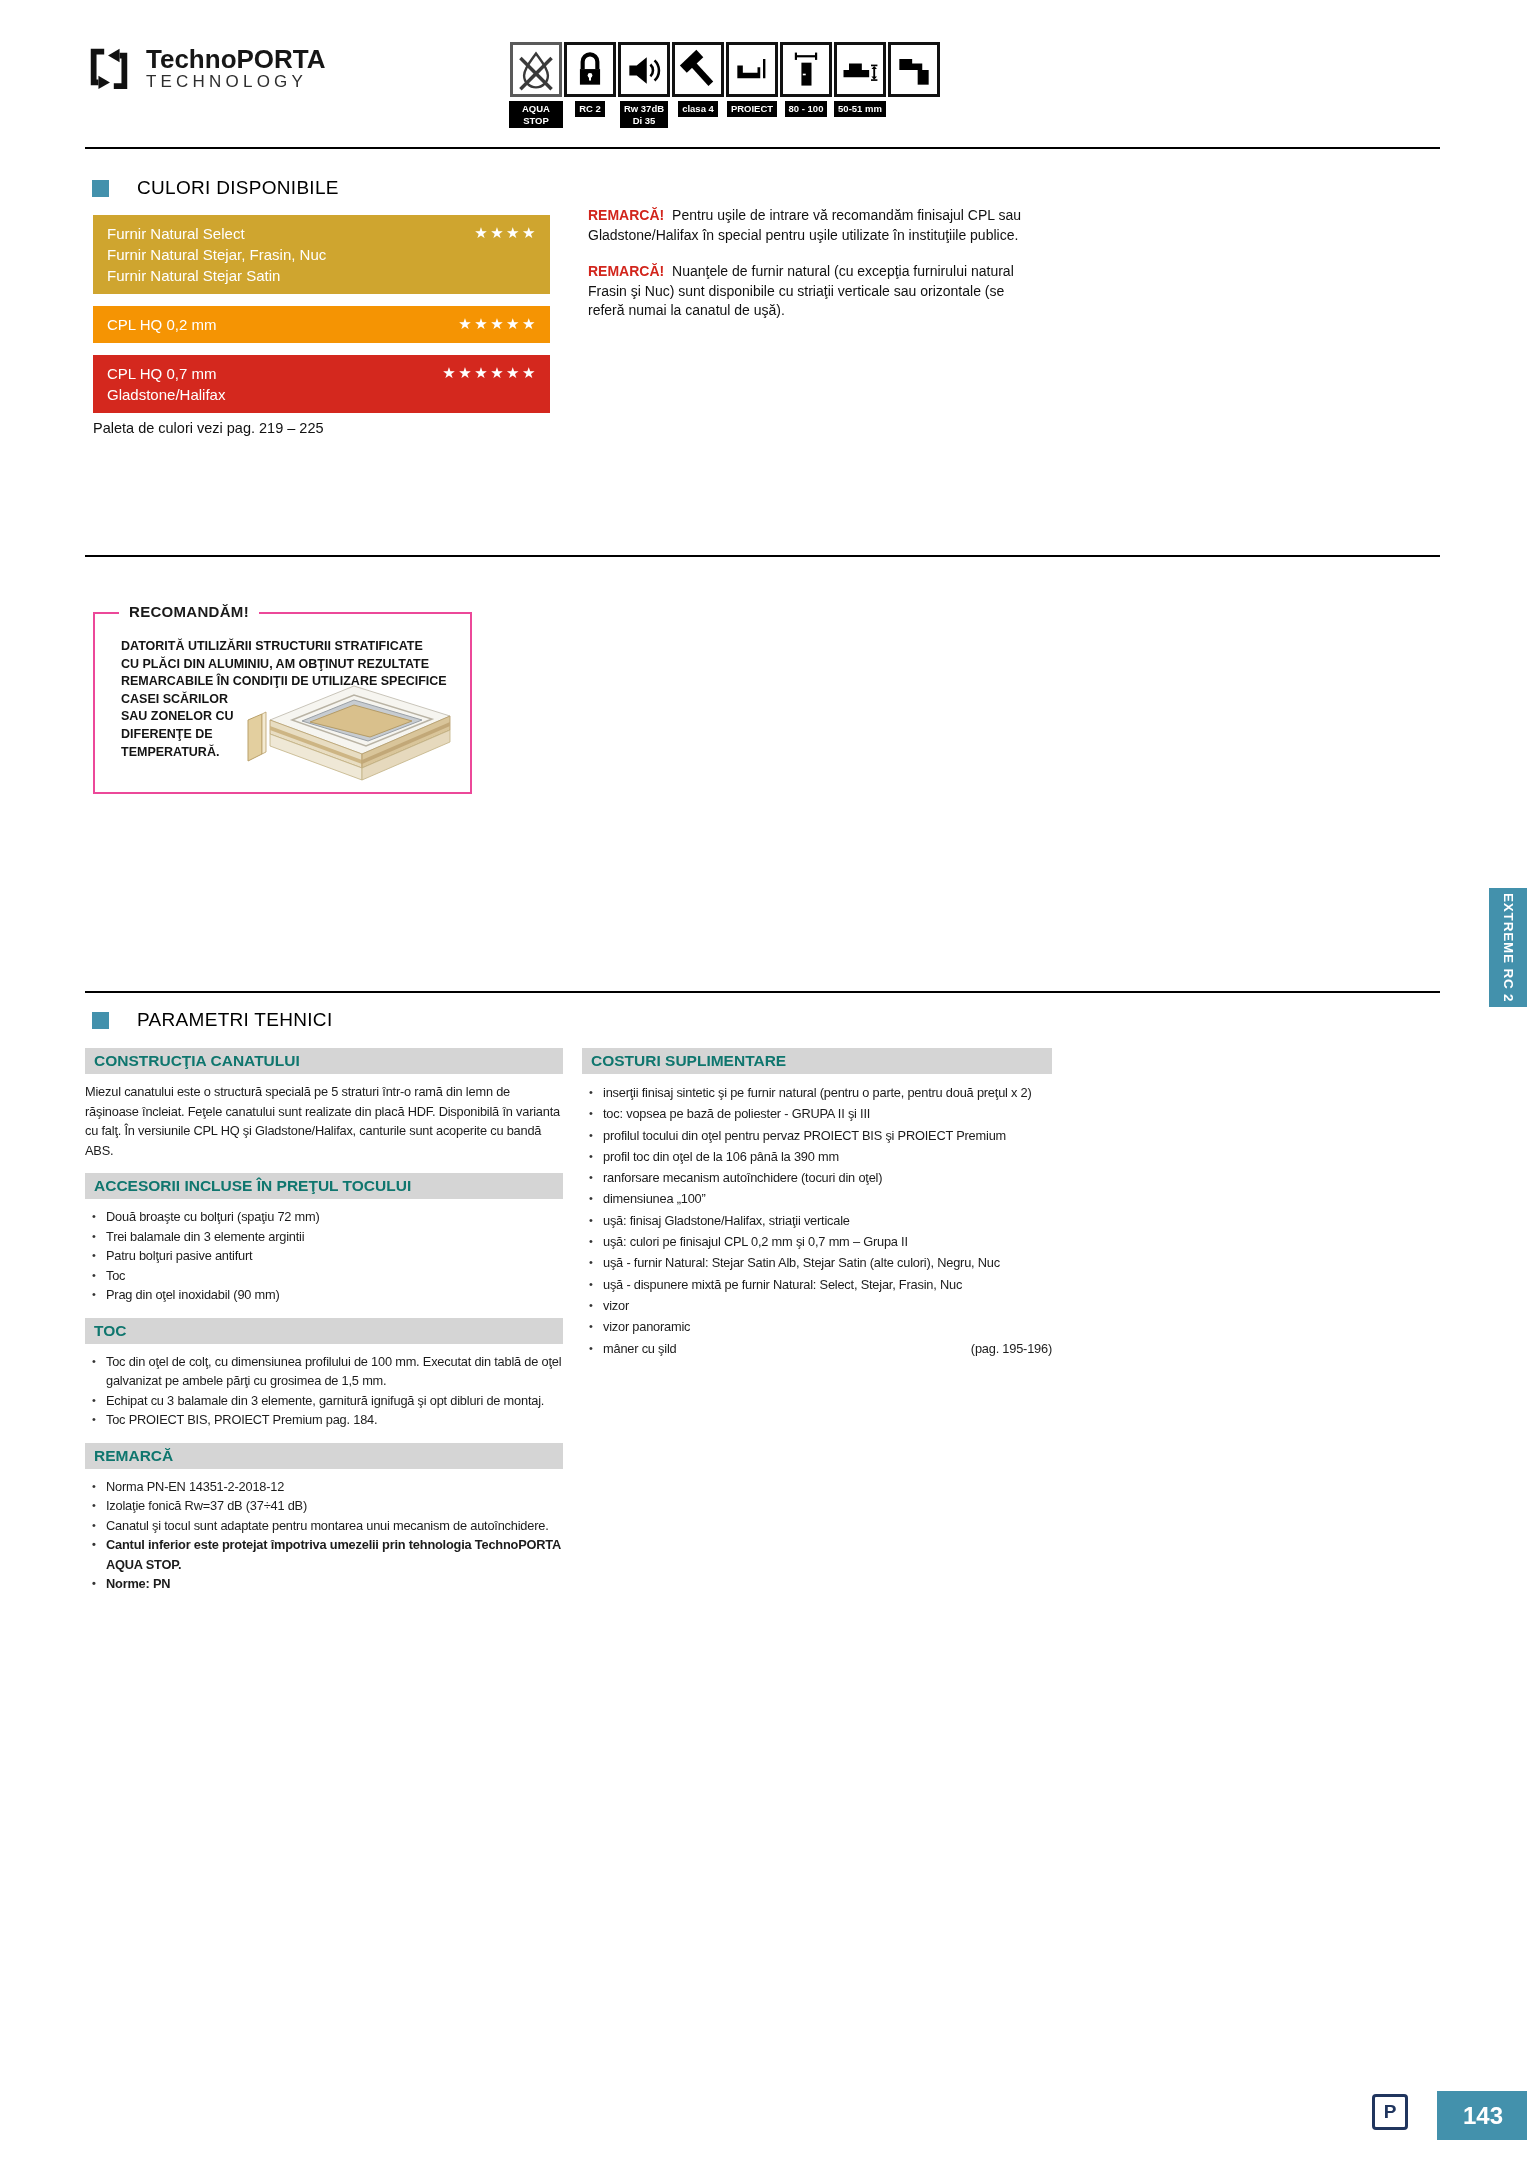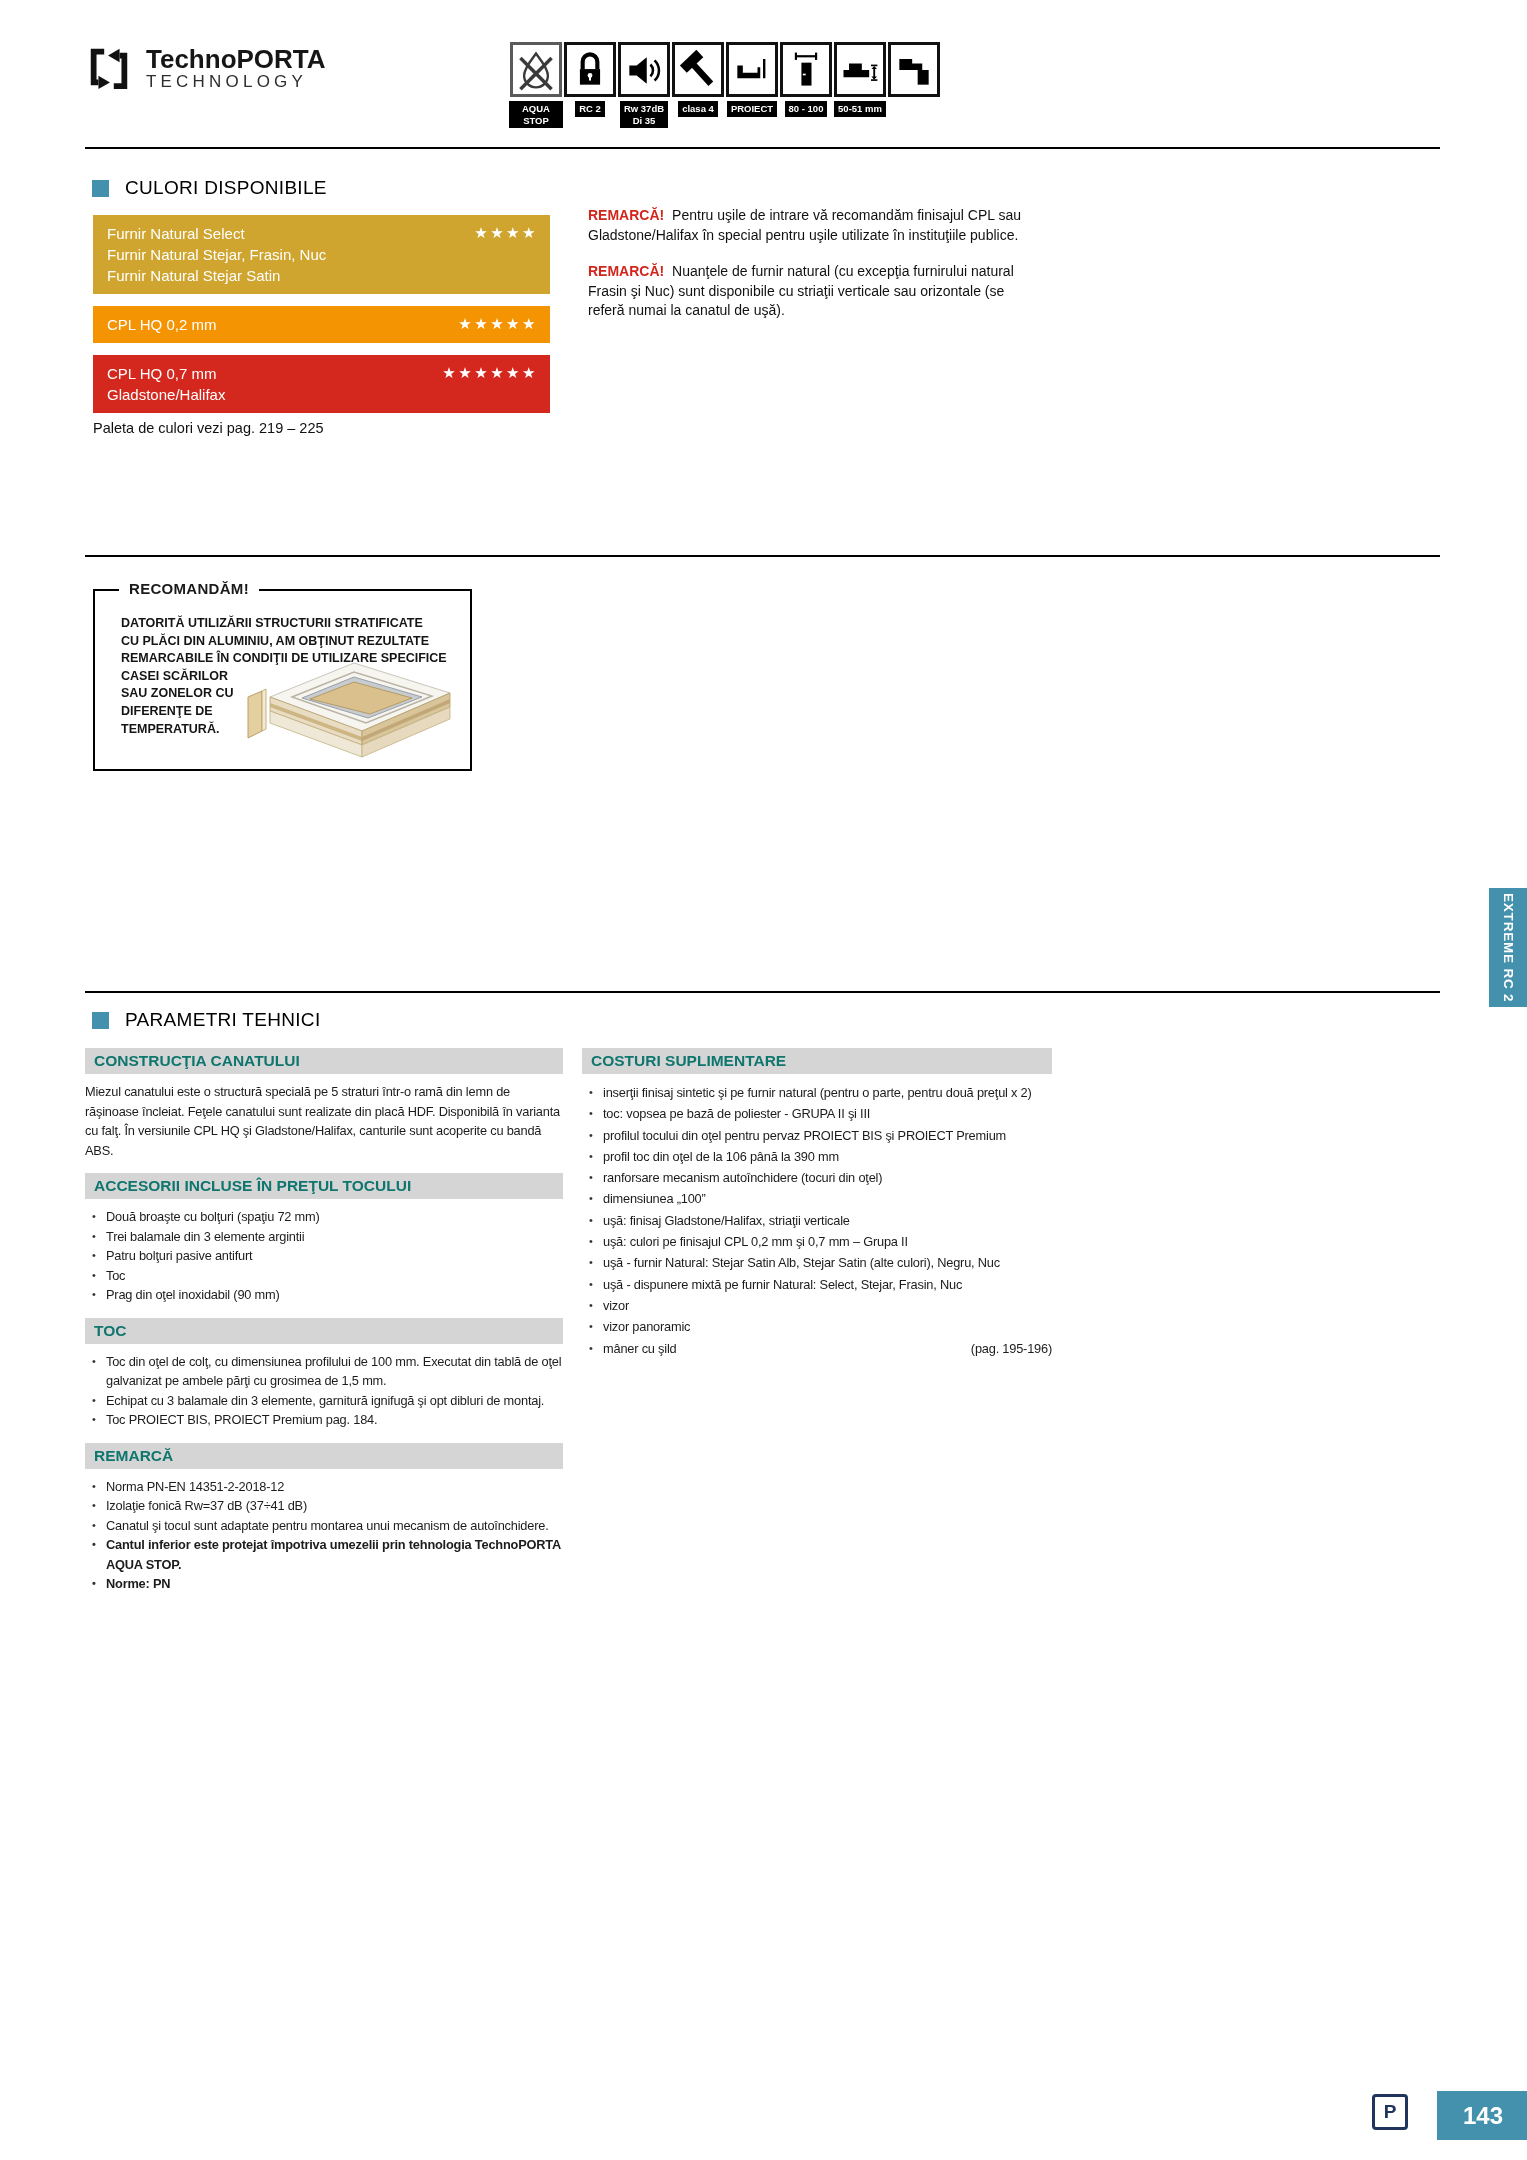--- a/index.html
+++ b/index.html
@@ -17,38 +17,38 @@
   .badge{width:54px;display:flex;flex-direction:column;align-items:center;}
   .badge-box{width:52px;height:55px;border:3px solid #111;box-sizing:border-box;background:#fff;
              display:flex;align-items:center;justify-content:center;}
   .badge:first-child .badge-box{border-color:#5a5a5a;}
   .badge-box svg{width:44px;height:46px;}
   .badge-label{margin-top:4px;background:#000;color:#fff;font-size:9.5px;font-weight:700;
                padding:2px 4px;text-align:center;line-height:11.5px;white-space:pre-line;}
   .badge-label:empty{display:none;}
 
   
-  .sec-head{position:absolute;display:flex;align-items:center;gap:16px;}
+  .sec-head{position:absolute;display:flex;align-items:center;gap:28px;}
   .sq{width:17px;height:17px;background:var(--teal,#4391AC);}
   .sec-title{font-size:19px;font-weight:500;letter-spacing:.3px;color:#000;}
 
   
   .bars{position:absolute;left:93px;top:215px;width:457px;}
   .cbar{position:relative;color:#fff;padding:8px 14px;margin-bottom:12px;box-sizing:border-box;}
   .cbar-line{font-size:15px;line-height:21px;font-weight:400;}
   .stars{position:absolute;top:9px;right:12px;font-size:15px;letter-spacing:2.5px;color:#fff;}
   .palette-note{position:absolute;left:93px;top:420px;font-size:14.5px;color:#111;}
 
   
   .notes{position:absolute;left:588px;top:206px;width:438px;}
   .note{font-size:14px;line-height:19.5px;margin-bottom:17px;color:#111;}
   .note-prefix{color:var(--red,#D2251C);font-weight:700;margin-right:4px;}
 
   
-  .rec-box{position:absolute;left:93px;top:589px;width:375px;height:178px;border:2px solid #000000;}
+  .rec-box{position:absolute;left:93px;top:612px;width:375px;height:178px;border:2px solid #ec4899;}
   .rec-title{position:absolute;top:-11px;left:24px;background:#fff;padding:0 10px;
              font-size:15px;font-weight:700;letter-spacing:.3px;}
   .rec-text{position:absolute;left:26px;top:24px;font-size:12.5px;font-weight:600;
             line-height:17.6px;white-space:pre-line;color:#141414;}
   .rec-img{position:absolute;right:2px;bottom:2px;width:232px;height:122px;}
 
   
   .side-tab{position:absolute;right:0;top:888px;width:38px;height:119px;background:var(--teal,#4391AC);
             display:flex;align-items:center;justify-content:center;}
   .side-tab span{writing-mode:vertical-rl;color:#fff;font-size:13.5px;font-weight:700;letter-spacing:.8px;}

